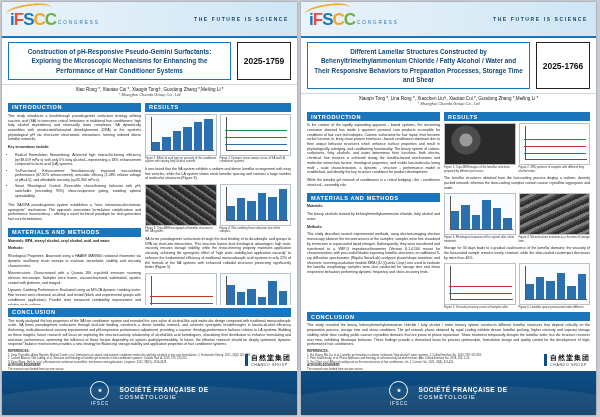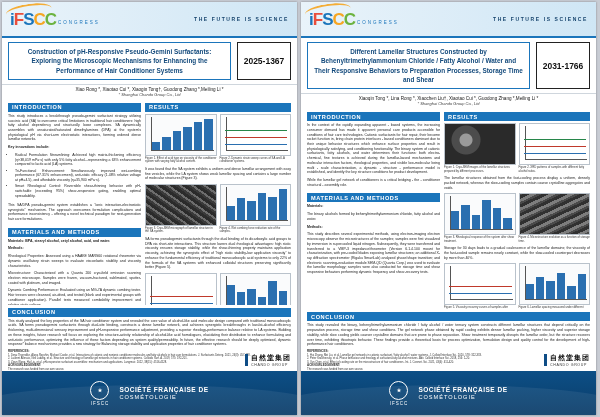--- a/index.html
+++ b/index.html
@@ -95,21 +95,21 @@
           <span class="cc">C</span>
         <span class="congress">CONGRESS</span>
       </div>
       <div class="tagline">THE FUTURE IS SCIENCE</div>
     </div>
 
     <div class="titleband">
       <div class="ttl">
         <h1>Construction of pH-Responsive Pseudo-Gemini Surfactants: Exploring the Microscopic Mechanisms for Enhancing the Performance of Hair Conditioner Systems</h1>
       </div>
-      <div class="ttlnum">2025-1367</div>
+      <div class="ttlnum">2025-1759</div>
     </div>
     <div class="authors">Xiao Rong *, Xiaotao Cui *, Xiaogin Tong†, Guodong Zhang *,Meiling Li *</div>
     <div class="affil">* Shanghai Chando Group Co., Ltd</div>
 
     <div class="cols">
       <div class="colL">
         <div class="sech">INTRODUCTION</div>
         <p class="body">This study introduces a breakthrough pseudo-gemini surfactant strategy utilizing succinic acid (SA) to overcome critical limitations in traditional hair conditioners: high fatty alcohol dependency and structurally loose complexes. SA dynamically assembles with unsaturated/saturated dimethylamines (DPA) at the system's physiological pH via short-arm electrostatic interactions, forming ordered dense lamellar networks.</p>
         <p class="body bold">Key innovations include:</p>
         <ul class="body">
@@ -259,21 +259,21 @@
           <span class="cc">C</span>
         <span class="congress">CONGRESS</span>
       </div>
       <div class="tagline">THE FUTURE IS SCIENCE</div>
     </div>
 
     <div class="titleband">
       <div class="ttl">
         <h1>Different Lamellar Structures Constructed by Behenyltrimethylammonium Chloride / Fatty Alcohol / Water and Their Responsive Behaviors to Preparation Processes, Storage Time and Shear</h1>
       </div>
-      <div class="ttlnum">2031-1766</div>
+      <div class="ttlnum">2025-1766</div>
     </div>
     <div class="authors">Xiaoqin Tong *, Lina Rong *, Xiaochen Liu†, Xiaotao Cui *, Guodong Zhang *,Meiling Li *</div>
     <div class="affil">* Shanghai Chando Group Co., Ltd</div>
 
     <div class="cols">
       <div class="colL">
         <div class="sech">INTRODUCTION</div>
         <p class="body">In the context of the rapidly expanding apparent - based systems, the increasing consumer demand has made it apparent personal care products accessible for conditions of hair care technologies. Cationic surfactants for hair repair, their become rocket function in, bring chain protein interfaces - based conditioners dominant due to their unique behavior structures which enhance surface properties and result in physiologically satisfying, and conditioning functionality. The binary system of cationic surfactants, fatty alcohols, and water determines their functions: both electro-chemical, fine textures is achieved during the lamellar-based mechanisms and molecular interaction factors, rheological properties, and visible low-molecular being multi - scale characterization, a dynamic - structure - performance model is established, and identify the key structure conditions for product development.</p>
         <p class="body">While the lamellar gel network of conditioners is a critical bridging - the - conditioner structural - assembly role.</p>
 

